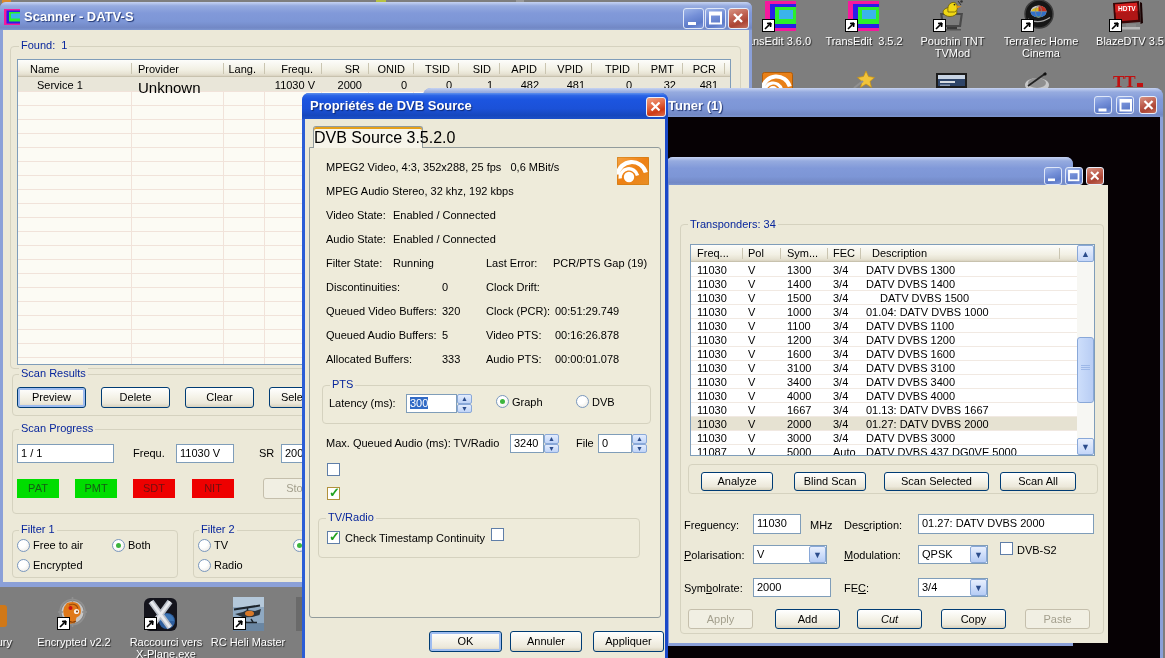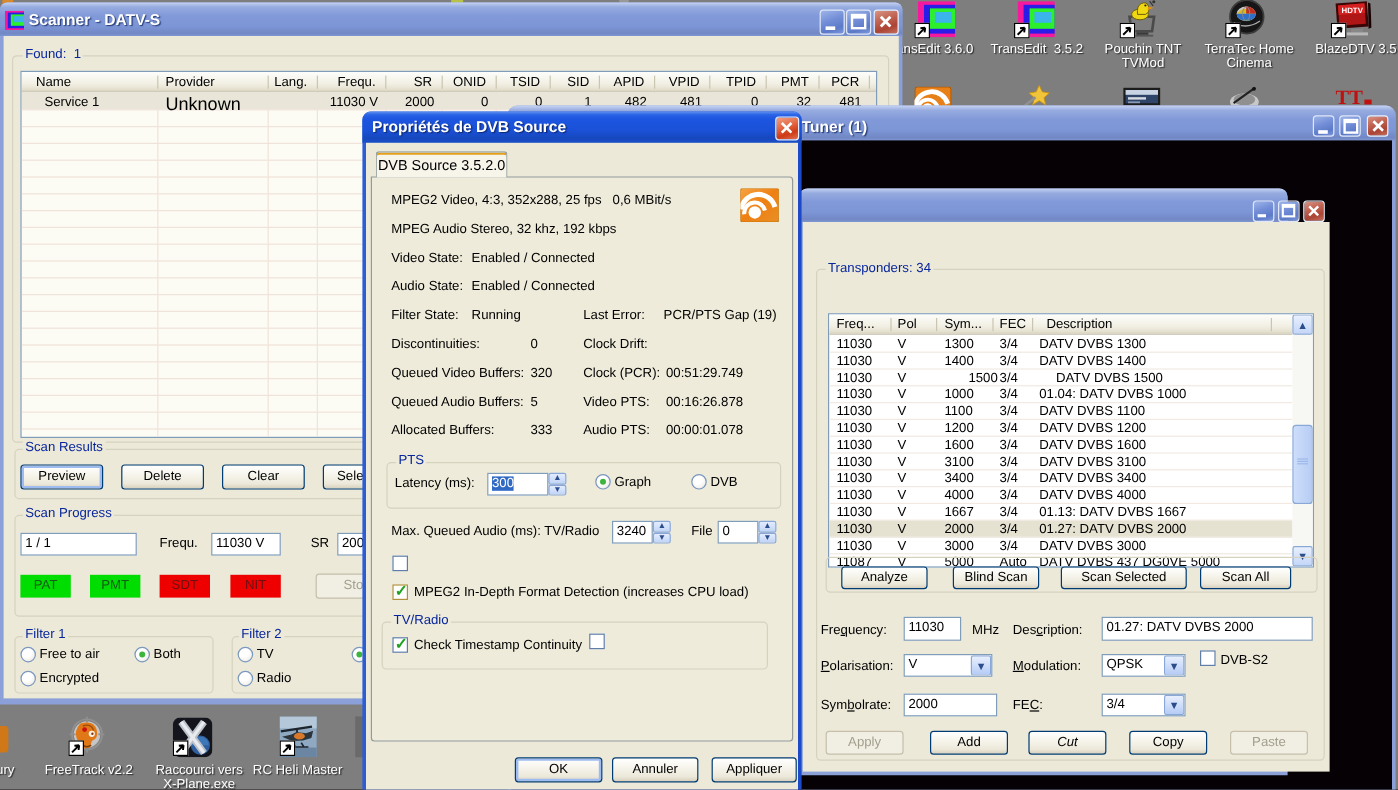--- a/index.html
+++ b/index.html
@@ -157,21 +157,21 @@
     <circle cx="15.5" cy="15" r="11" fill="#c6c6c6"></circle>
     <circle cx="15.5" cy="15" r="12.5" fill="none" stroke="#909090" stroke-width="1.6"></circle>
     <path d="M15.5 0 v5 M15.5 25 v5 M1 15 h5 M25 15 h5" stroke="#909090" stroke-width="1.6"></path>
     <path d="M10 6 q11 -3.5 13.5 5 q2 7.5 -4 9.5 l-1.5 5.5 -6 1 -3 -4.5 q-6 -9 1 -16.5z" fill="#e07818"></path>
     <path d="M12 8 q7 -2.5 9 3.5" stroke="#9c4e0a" stroke-width="1.2" fill="none"></path>
     <circle cx="13.5" cy="11" r="2" fill="#cc1111"></circle>
     <circle cx="19.5" cy="14.5" r="2.6" fill="#f8f0e8"></circle>
     <circle cx="20" cy="14.5" r="1" fill="#803c08"></circle>
     <path d="M12 24 q3.5 2.5 7 0" stroke="#803c08" stroke-width="1.2" fill="none"></path>
     </svg>
-  <div class="icon-lbl" style="left:28px;top:636px;width:92px;">FreeTrack v2.2</div>
+  <div class="icon-lbl" style="left:28px;top:636px;width:92px;">Encrypted v2.2</div>
   <svg class="abs" style="left:144px;top:598px;" width="33" height="33" viewBox="0 0 33 33">
     <rect width="33" height="33" rx="6" fill="#14141c"></rect>
     <circle cx="23" cy="23" r="8" fill="#2e5e9e"></circle>
     <path d="M16 23 a7 7 0 0 1 14 0z" fill="#4a88c8" opacity=".6"></path>
     <path d="M7 3.5 L26 29.5 M26 3.5 L7 29.5" stroke="#b9bec8" stroke-width="6"></path>
     <path d="M7 3.5 L26 29.5 M26 3.5 L7 29.5" stroke="#e8eaee" stroke-width="2.8"></path>
     </svg>
   <div class="icon-lbl" style="left:115px;top:636px;width:102px;">Raccourci vers<br>X-Plane.exe</div>
   <svg class="abs" style="left:233px;top:597px;" width="31" height="34" viewBox="0 0 31 34">
     <rect width="31" height="34" fill="#8fa9c2"></rect>
@@ -392,21 +392,21 @@
   <div class="cap close-i" style="left:420px;top:10px;width:18px;height:18px;">
       <svg width="16" height="16">
         <path d="M4 4 L11.5 11.5 M11.5 4 L4 11.5" stroke="#fff" stroke-width="2"></path>
       </svg>
     </div>
   <div class="abs" style="left:3px;top:28px;width:439px;height:458px;background:#ece9d8;">
 
     <div class="gb" style="left:11px;top:39px;width:424px;height:410px;"></div>
     <div class="gl" style="left:19px;top:33px;">Transponders: 34</div>
 
-    <div class="field" style="left:21px;top:76px;width:405px;height:212px;text-decoration:underline;">
+    <div class="field" style="left:21px;top:59px;width:405px;height:212px;text-decoration:underline;">
       <div class="hdr abs" style="left:0;top:0;width:403px;height:17px;"></div>
       <div id="tp-grid">
           <div class="abs" style="left:51px;top:3px;width:1px;height:11px;background:#cac5b1;"></div>
           <div class="abs" style="left:89px;top:3px;width:1px;height:11px;background:#cac5b1;"></div>
           <div class="abs" style="left:136px;top:3px;width:1px;height:11px;background:#cac5b1;"></div>
           <div class="abs" style="left:169px;top:3px;width:1px;height:11px;background:#cac5b1;"></div>
           <div class="abs" style="left:368px;top:3px;width:1px;height:11px;background:#cac5b1;"></div>
           <div class="abs" style="left:6px;top:2px;">Freq...</div>
           <div class="abs" style="left:57px;top:2px;">Pol</div>
           <div class="abs" style="left:96px;top:2px;">Sym...</div>
@@ -424,21 +424,21 @@
           <div class="abs" style="left:0;top:32px;width:386px;height:14px;border-bottom:1px solid #f1e9e2;">
             <div class="abs" style="left:6px;top:1px;">11030</div>
             <div class="abs" style="left:57px;top:1px;">V</div>
             <div class="abs" style="left:96px;top:1px;">1400</div>
             <div class="abs" style="left:142px;top:1px;">3/4</div>
             <div class="abs" style="left:175px;top:1px;">DATV DVBS 1400</div>
           </div>
           <div class="abs" style="left:0;top:46px;width:386px;height:14px;border-bottom:1px solid #f1e9e2;">
             <div class="abs" style="left:6px;top:1px;">11030</div>
             <div class="abs" style="left:57px;top:1px;">V</div>
-            <div class="abs" style="left:96px;top:1px;margin-left:20px;">1500</div>
+            <div class="abs" style="left:96px;top:1px;">1500</div>
             <div class="abs" style="left:142px;top:1px;">3/4</div>
             <div class="abs" style="left:175px;top:1px;padding-left:14px;">DATV DVBS 1500</div>
           </div>
           <div class="abs" style="left:0;top:60px;width:386px;height:14px;border-bottom:1px solid #f1e9e2;">
             <div class="abs" style="left:6px;top:1px;">11030</div>
             <div class="abs" style="left:57px;top:1px;">V</div>
             <div class="abs" style="left:96px;top:1px;">1000</div>
             <div class="abs" style="left:142px;top:1px;">3/4</div>
             <div class="abs" style="left:175px;top:1px;">01.04: DATV DVBS 1000</div>
           </div>
@@ -556,21 +556,21 @@
   <div class="tb tb-act" style="height:26px;border-radius:7px 7px 0 0;"></div>
   <div class="tt" style="left:8px;top:5px;">Propriétés de DVB Source</div>
   <div class="cap close" style="left:344px;top:4px;width:20px;height:20px;">
       <svg width="18" height="18">
         <path d="M4.5 4.5 L12.5 12.5 M12.5 4.5 L4.5 12.5" stroke="#fff" stroke-width="2.2"></path>
       </svg>
     </div>
   <div class="abs" style="left:3px;top:26px;width:360px;height:546px;background:#ece9d8;">
 
     <div class="abs" style="left:4px;top:28px;width:352px;height:471px;background:#eeebda;border:1px solid #919b9c;border-radius:0 3px 3px 3px;"></div>
-    <div class="abs" style="left:8px;top:7px;width:110px;height:22px;background:#f7f5ea;border:1px solid #919b9c;border-bottom:none;border-radius:3px 3px 0 0;box-shadow:inset 0 2px 0 #e5a01a;text-align:center;line-height:22px;font-size:12px;white-space:nowrap;">DVB Source 3.5.2.0</div>
+    <div class="abs" style="left:8px;top:7px;width:110px;height:22px;background:#f7f5ea;border:1px solid #919b9c;border-bottom:none;border-radius:3px 3px 0 0;box-shadow:inset 0 2px 0 #e5a01a;text-align:center;line-height:22px;font-size:16px;white-space:nowrap;">DVB Source 3.5.2.0</div>
 
     <svg class="abs" style="left:312px;top:38px;" width="32" height="28" viewBox="0 0 32 28">
       <defs>
           <linearGradient id="og" x1="0" y1="0" x2="1" y2="1">
         <stop offset="0" stop-color="#f6a343"></stop>
             <stop offset=".5" stop-color="#ee8013"></stop>
             <stop offset="1" stop-color="#e88f25"></stop>
           </linearGradient>
         </defs>
       <rect x="0" y="0" width="32" height="28" rx="2" fill="url(#og)" stroke="#c9790f" stroke-width="1"></rect>
@@ -627,21 +627,20 @@
       </div>
     <div class="lbl" style="left:271px;top:318px;">File</div>
     <div class="field" style="left:293px;top:315px;width:34px;height:19px;"><span>0</span></div>
     <div class="spin" style="left:327px;top:315px;height:19px;">
         <div>▲</div>
         <div class="dn">▼</div>
       </div>
     <div class="cb" style="left:22px;top:344px;"></div>
     <div class="cb" style="left:22px;top:368px;border-color:#b1913c;"></div>
       <div class="ck" style="left:24px;top:366px;">✓</div>
-    <div class="lbl" style="left:40px;top:369px;">MPEG2 In-Depth Format Detection (increases CPU load)</div>
 
     <div class="gb" style="left:13px;top:399px;width:322px;height:40px;"></div>
     <div class="gl" style="left:21px;top:392px;background:#eeebda;">TV/Radio</div>
     <div class="cb" style="left:22px;top:412px;"></div>
       <div class="ck" style="left:24px;top:410px;">✓</div>
     <div class="lbl" style="left:40px;top:413px;">Check Timestamp Continuity</div>
     <div class="cb" style="left:186px;top:409px;"></div>
 
     <div class="btn def" style="left:124px;top:512px;width:73px;height:21px;line-height:19px;">OK</div>
     <div class="btn" style="left:205px;top:512px;width:72px;height:21px;line-height:19px;">Annuler</div>

